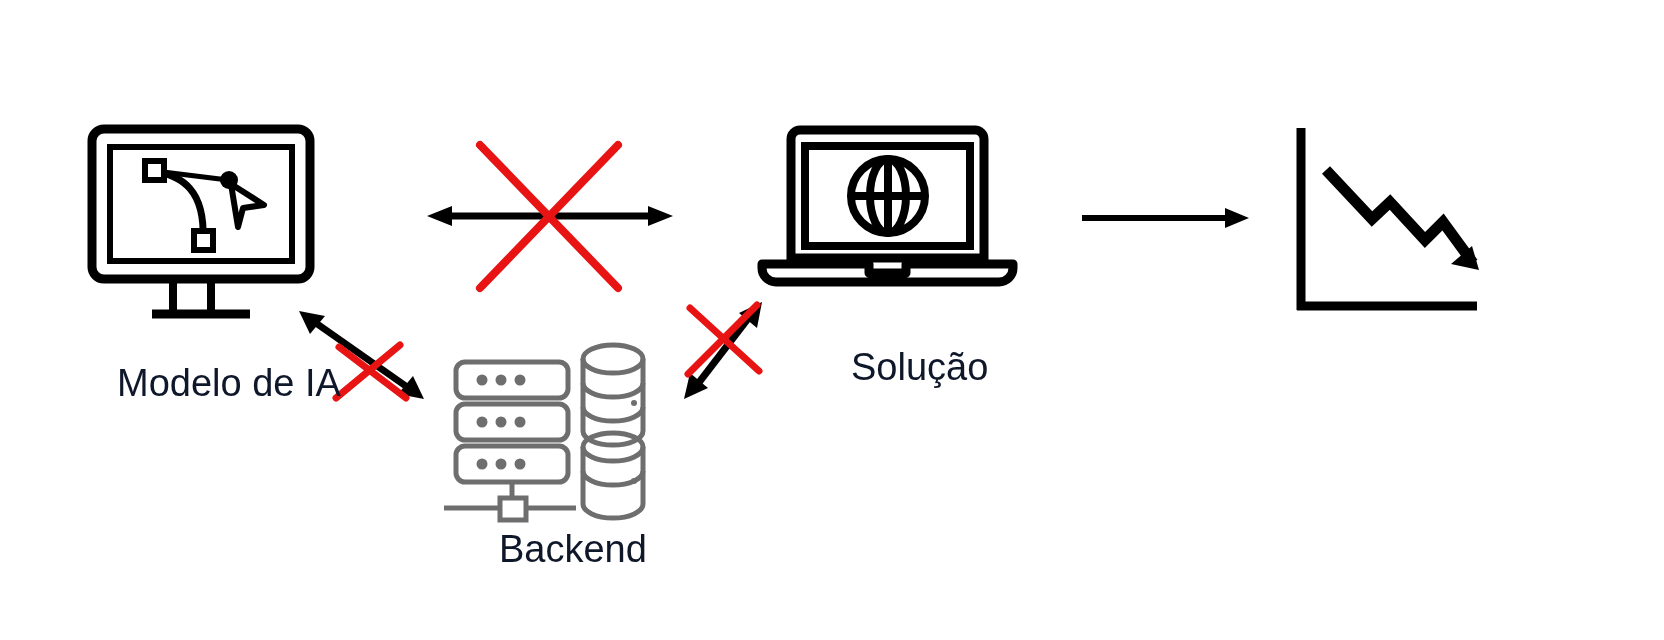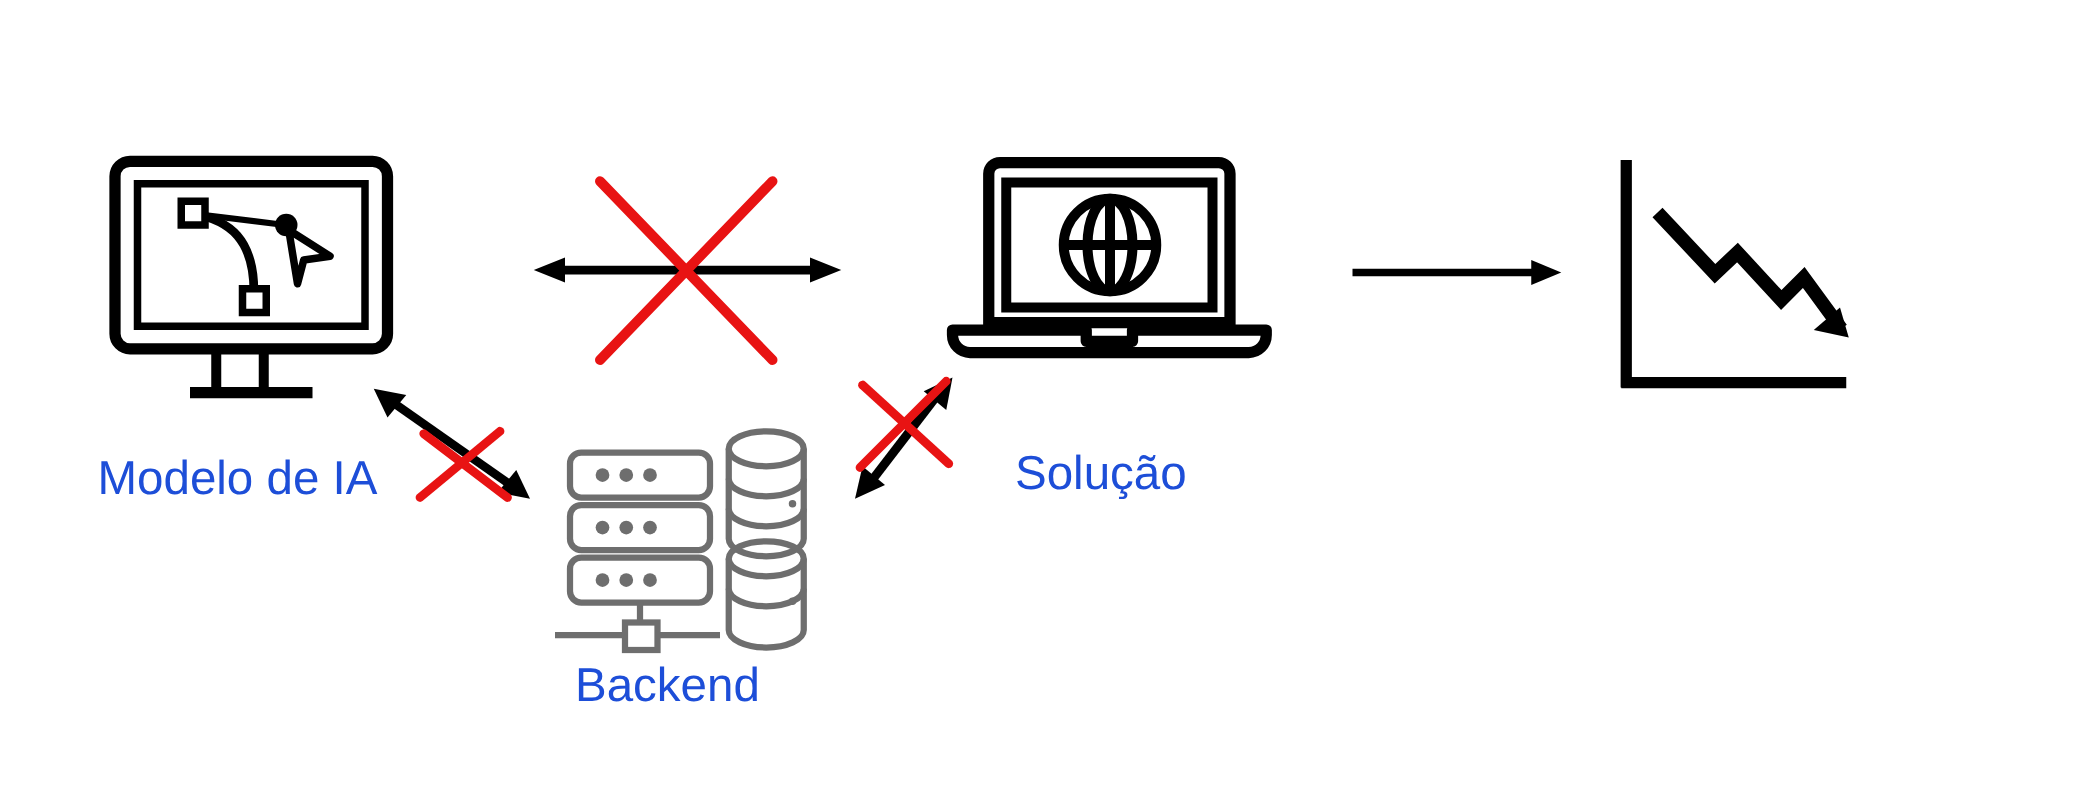--- a/index.html
+++ b/index.html
@@ -19,30 +19,31 @@
   }
   .layer {
     position: absolute;
     left: 0;
     top: 0;
     width: 1664px;
     height: 640px;
   }
   .node-label {
     position: absolute;
-    color: #1d4ed8;
+    color: #0f172a;
     font-size: 38px;
     font-weight: 400;
     line-height: 1;
     white-space: nowrap;
     font-family: "Liberation Sans", sans-serif;
+    margin-left: 39px;
   }
   #label-modelo { left: 78px;  top: 364px; }
   #label-backend { left: 460px; top: 530px; }
-  #label-solucao { left: 812px; top: 360px; }
+  #label-solucao { left: 812px; top: 348px; }
 </style>
 </head>
 <body>
 
 <div id="canvas">
 
   <svg class="layer" viewBox="0 0 1664 640">
 
     <g>
 

